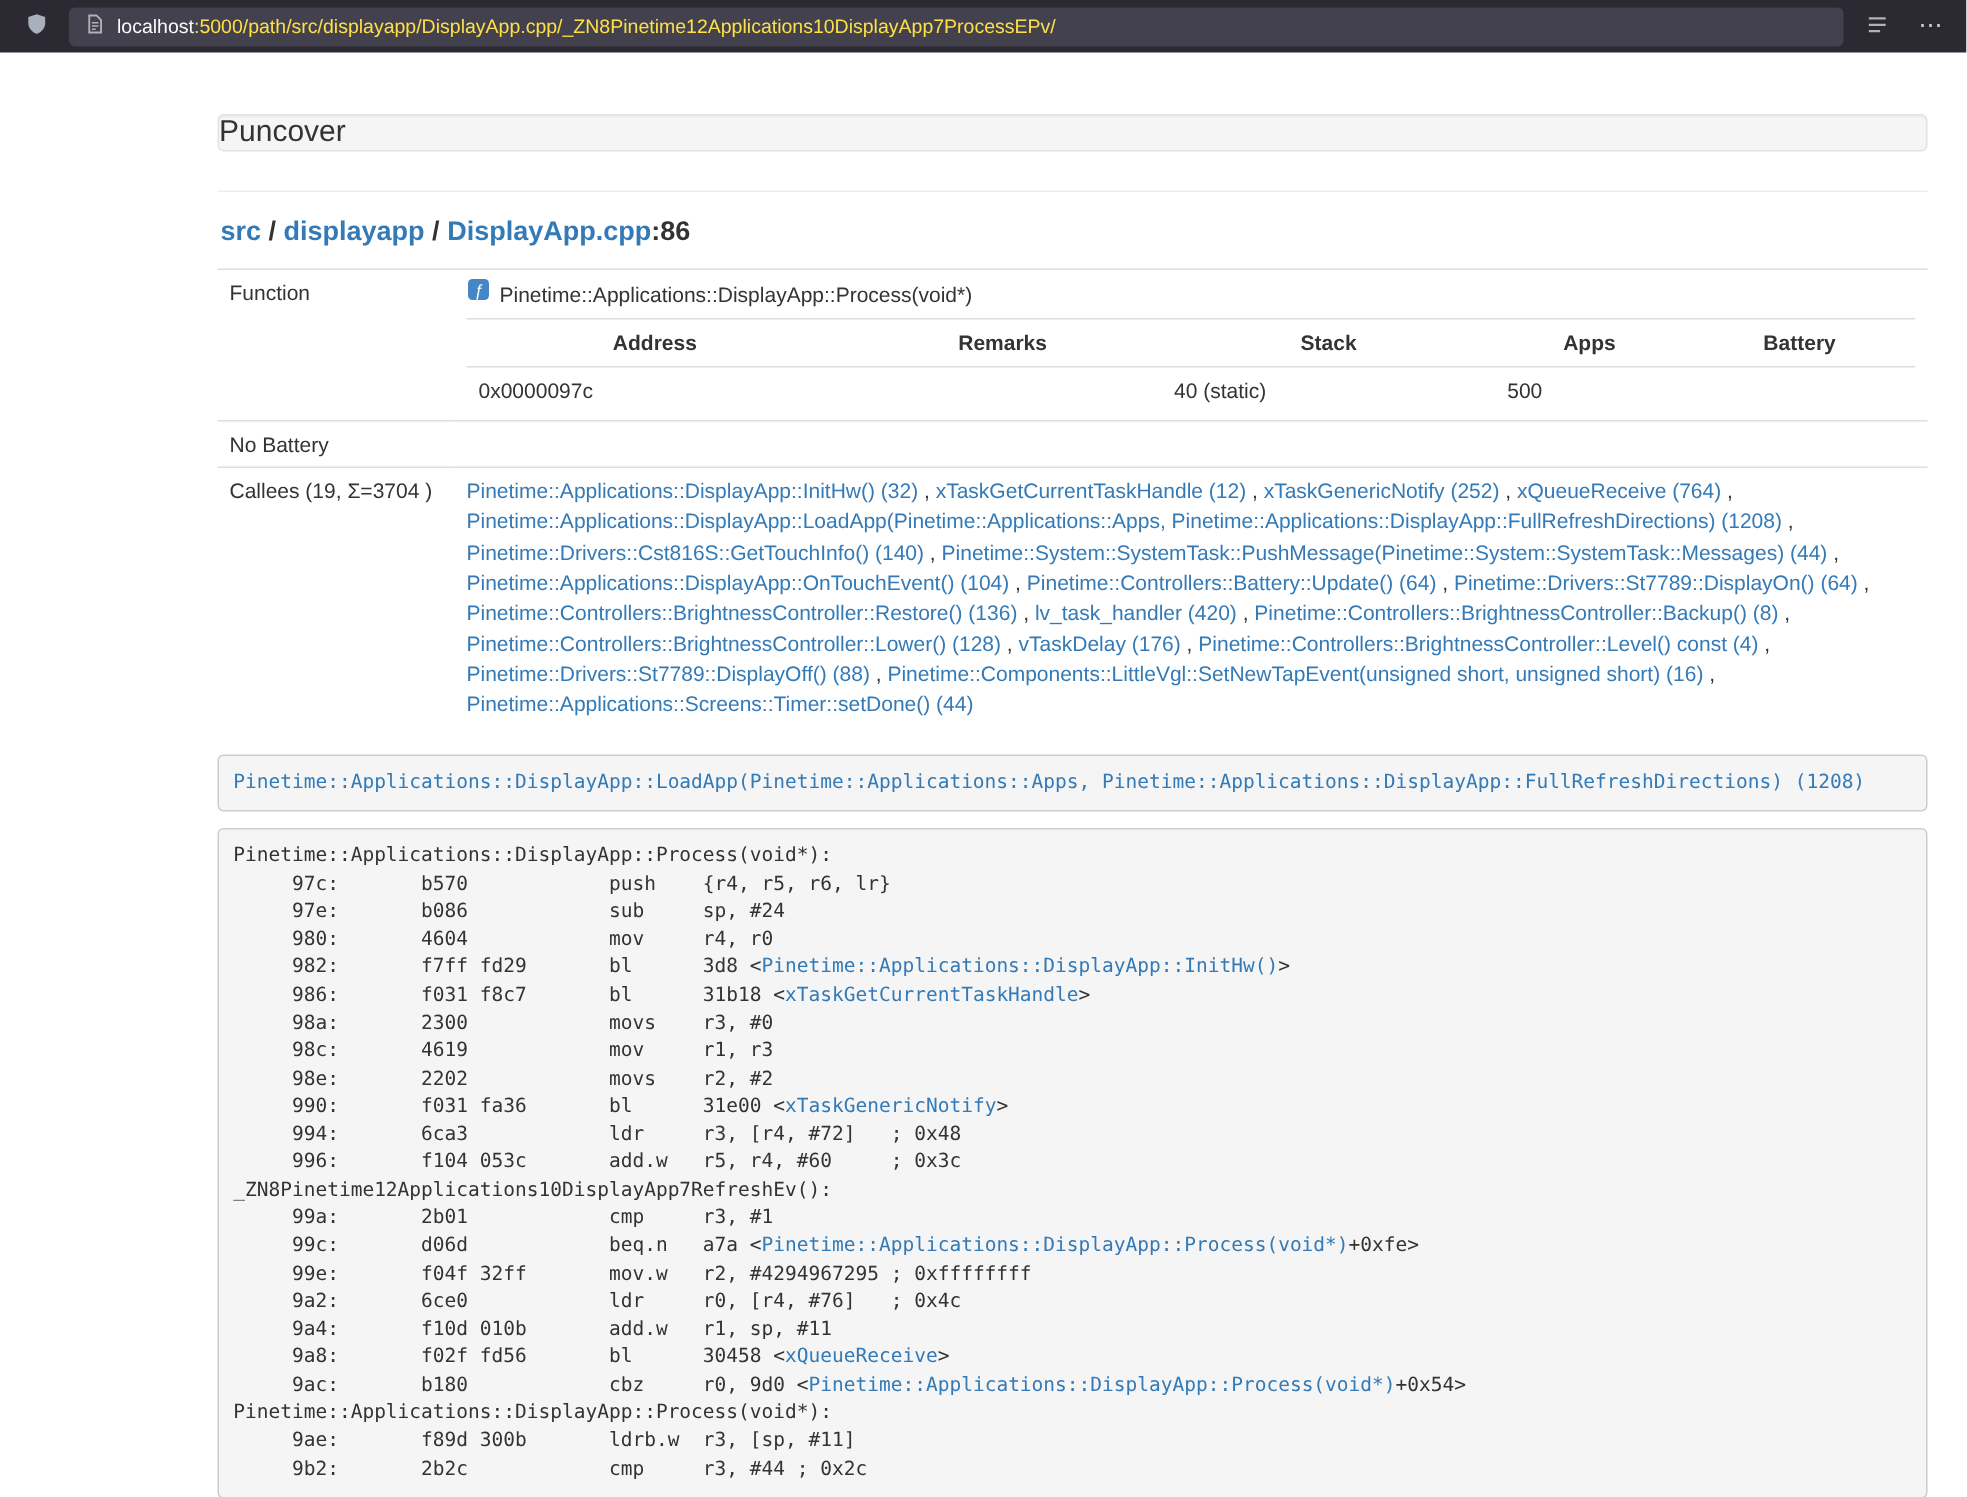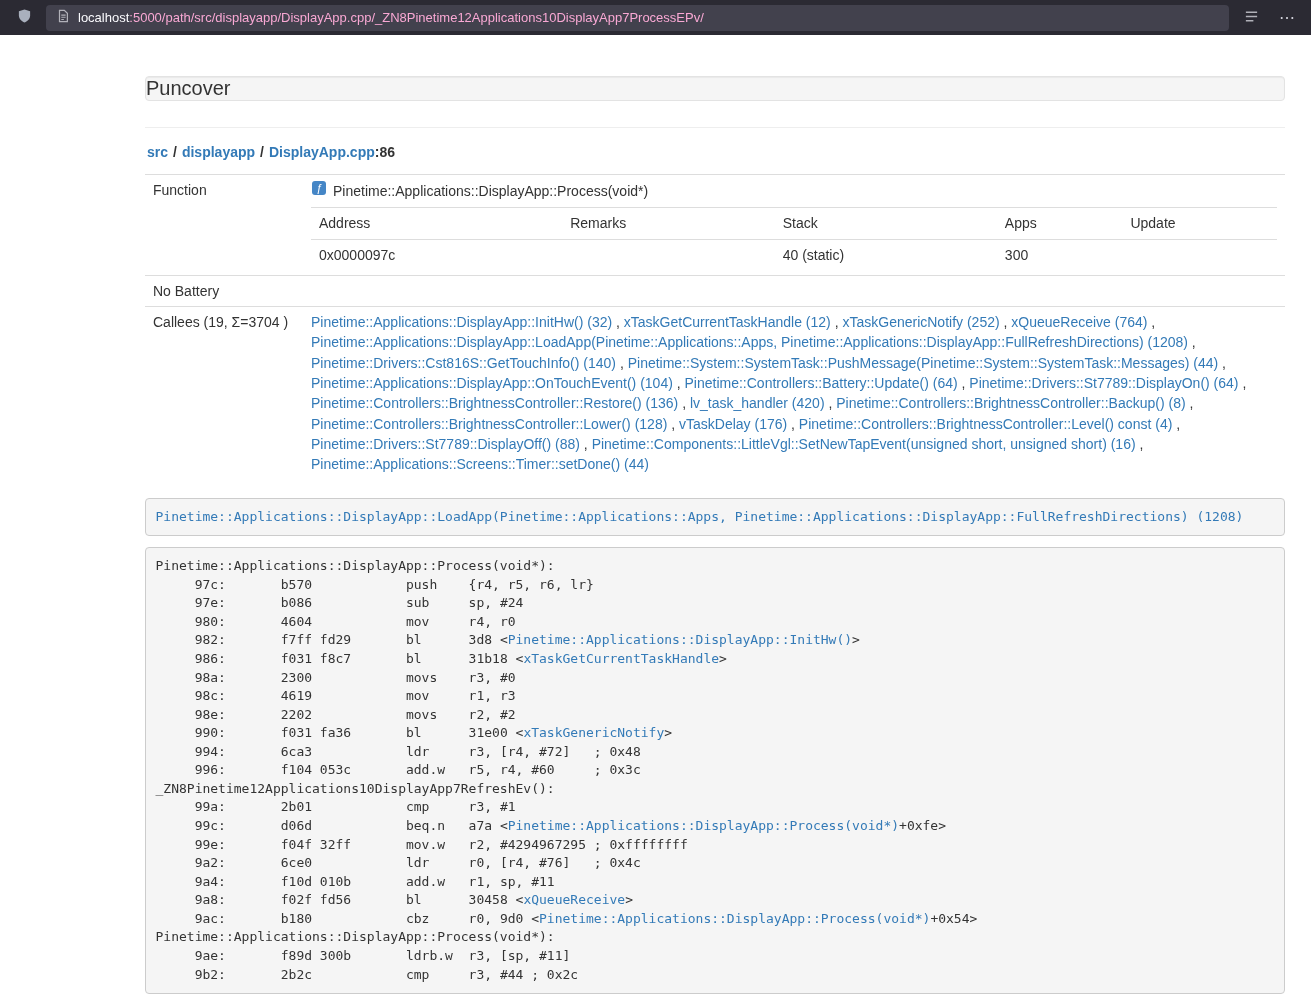--- a/index.html
+++ b/index.html
@@ -19,51 +19,51 @@
     width: 28px; height: 26px; flex: 0 0 auto;
     display: flex; align-items: center; justify-content: center;
     background: transparent; border: none; border-radius: 4px;
   }
   .urlbar {
     flex: 1 1 auto; height: 26px; background: #42414d; border-radius: 4px;
     display: flex; align-items: center; padding: 0 10px; gap: 8px; overflow: hidden;
   }
   .url-text { font-size: 13px; white-space: nowrap; overflow: hidden; }
   .url-host { color: #fbfbfe; }
-  .url-rest { color: #f9a8d4; }
+  .url-rest { color: #fde047; }
   .dots { color: #cfcfd8; font-size: 16px; line-height: 1; }
 
   
   .container { margin-left: 145px; width: 1140px; }
   .well {
     margin-top: 41px; background: #f5f5f5; border: 1px solid #e3e3e3;
     border-radius: 4px; 
     box-shadow: inset 0 1px 1px rgba(0,0,0,.05);
   }
   .well .page-title { margin: 0; font-size: 20px; font-weight: 400; color: #333; }
   hr.sep-rule { margin: 26px 0 16px; border: 0; border-top: 1px solid #eee; }
 
-  .breadcrumb { font-size: 14px; font-weight: bold; margin: 0 0 14px 2px; }
+  .breadcrumb { font-size: 18px; font-weight: bold; margin: 0 0 14px 2px; }
   .breadcrumb .sep { color: #333; margin: 0 5px; }
   .breadcrumb .line-no { color: #333; }
 
   table.main { width: 100%; border-collapse: collapse; }
   table.main > tbody > tr > th,
   table.main > tbody > tr > td {
     border-top: 1px solid #ddd; padding: 5px 8px;
     text-align: left; vertical-align: top;
     font-size: 14px; line-height: 1.45;
   }
   table.main th.rowlabel { width: 142px; font-weight: normal; white-space: nowrap; }
 
   .fn-line { display: flex; align-items: center; gap: 6px; }
   table.stats { width: 100%; border-collapse: collapse; margin-top: 6px; }
   table.stats th {
     border-top: 1px solid #ddd; padding: 5px 8px;
-    text-align: left; font-weight: normal;
+    text-align: center; font-weight: bold;
   }
   table.stats td { border-top: 1px solid #ddd; padding: 5px 8px; height: 20px; }
 
   .callees { line-height: 1.45; }
 
   pre.box {
     background: #f5f5f5; border: 1px solid #ccc; border-radius: 4px;
     padding: 9px 9.5px; margin: 18px 0 0;
     font-family: "DejaVu Sans Mono", monospace; font-size: 13px;
     line-height: 1.42857; color: #333;
@@ -131,29 +131,29 @@
             </span>
             <span>Pinetime::Applications::DisplayApp::Process(void*)</span>
           </div>
           <table class="stats">
             <thead>
               <tr>
                 <th style="width:26%">Address</th>
                 <th style="width:22%">Remarks</th>
                 <th style="width:23%">Stack</th>
                 <th style="width:13%">Apps</th>
-                <th style="width:16%">Update</th>
+                <th style="width:16%">Battery</th>
               </tr>
             </thead>
             <tbody>
               <tr>
                 <td>0x0000097c</td>
                 <td></td>
                 <td>40 (static)</td>
-                <td>300</td>
+                <td>500</td>
                 <td></td>
               </tr>
             </tbody>
           </table>
         </td>
       </tr>
       <tr>
         <th class="rowlabel">No Battery</th>
         <td></td>
       </tr>

